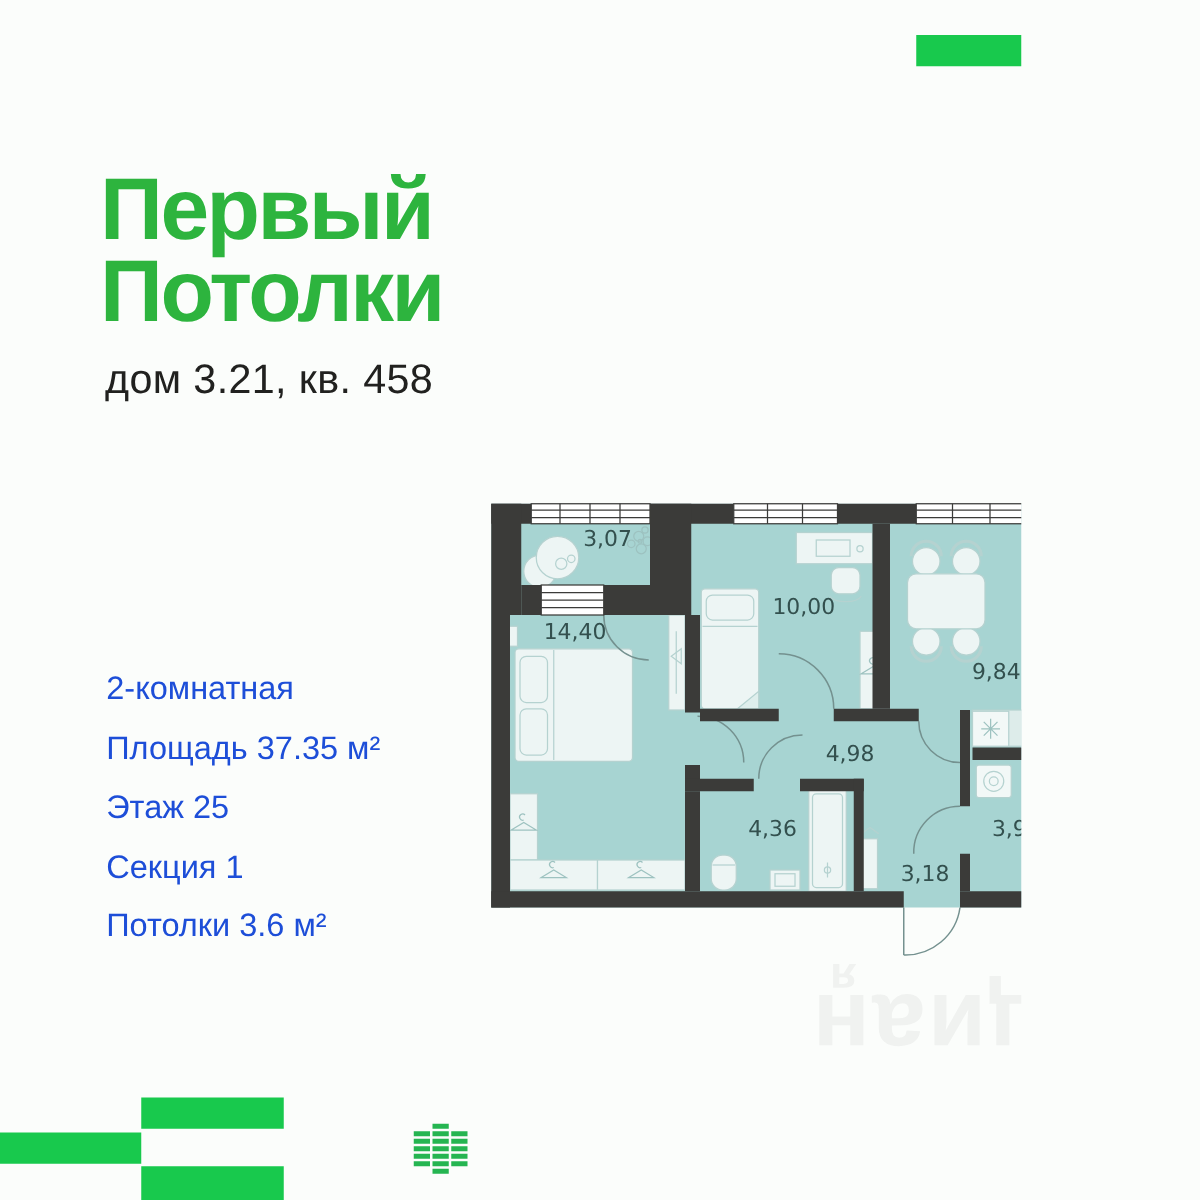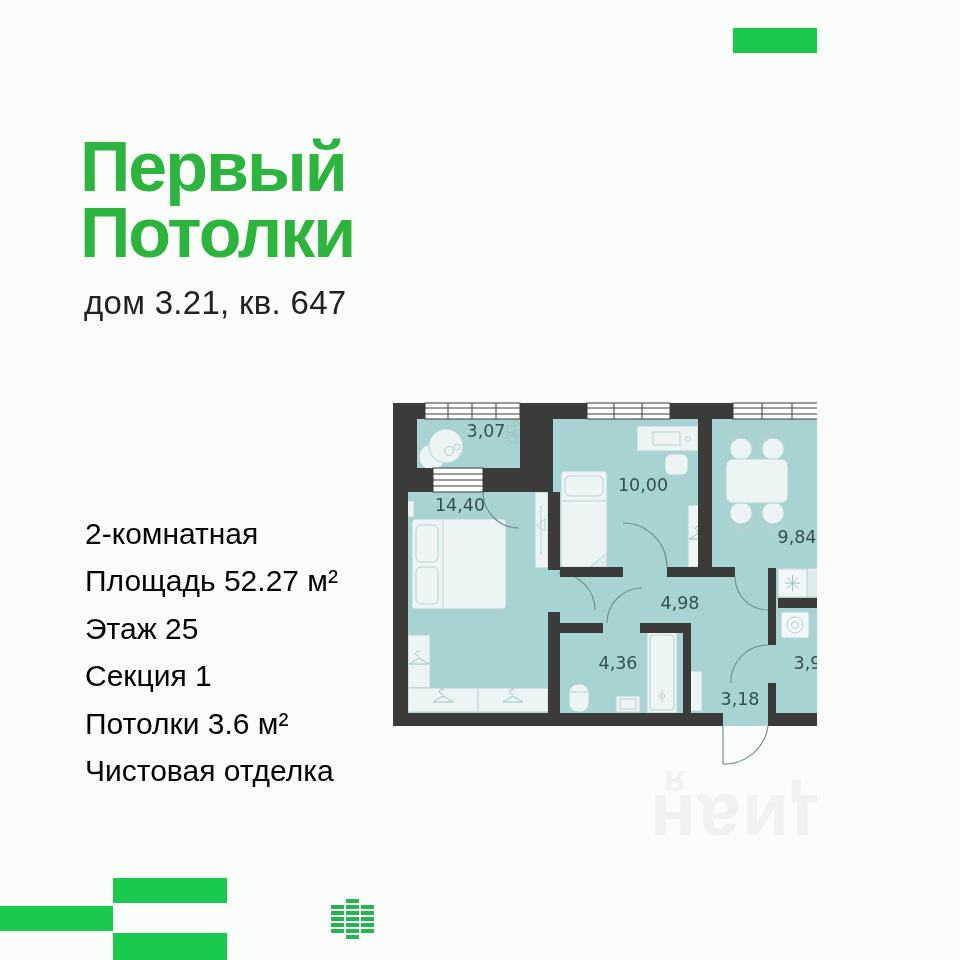--- a/index.html
+++ b/index.html
@@ -15,21 +15,21 @@
   #blk-bl-b{left:0;top:906px;width:113px;height:25px;}
   #blk-bl-c{left:113px;top:933px;width:114px;height:27px;}
 
   
   .title{position:absolute;left:80px;top:134px;color:#2db43e;font-size:70px;line-height:66px;
          font-weight:700;letter-spacing:-2px;}
   .subtitle{position:absolute;left:84px;top:284px;color:#21211f;font-size:33px;font-weight:500;
             letter-spacing:0.3px;}
 
   
-  .details{position:absolute;left:85px;top:510px;color:#000000;font-size:30px;font-weight:400;}
+  .details{position:absolute;left:85px;top:527px;color:#1d4ed8;font-size:26px;font-weight:400;}
   .details .row{height:47.5px;display:flex;align-items:center;white-space:nowrap;}
 
   
   #plan{position:absolute;left:385px;top:395px;width:495px;height:385px;}
   .room-label{font-family:"DejaVu Sans",sans-serif;font-size:17.5px;fill:#33504e;}
 
   
   .wm{position:absolute;color:rgba(40,40,40,0.05);font-weight:700;transform:rotate(180deg);}
   #wm-text{left:648px;top:778px;font-size:76px;letter-spacing:2px;}
   #wm-letter{left:664px;top:762px;font-size:36px;}
@@ -48,29 +48,28 @@
   <div class="gblock" id="blk-tr-b"></div>
   <div class="gblock" id="blk-tr-c"></div>
   <div class="gblock" id="blk-bl-a"></div>
   <div class="gblock" id="blk-bl-b"></div>
   <div class="gblock" id="blk-bl-c"></div>
 
   <div class="title">
     <div>Первый</div>
     <div>Потолки</div>
   </div>
-  <div class="subtitle">дом 3.21, кв. 647</div>
+  <div class="subtitle">дом 3.21, кв. 458</div>
 
   <div class="details">
     <div class="row">2-комнатная</div>
-    <div class="row">Площадь 52.27 м²</div>
+    <div class="row">Площадь 37.35 м²</div>
     <div class="row">Этаж 25</div>
     <div class="row">Секция 1</div>
     <div class="row">Потолки 3.6 м²</div>
-    <div class="row">Чистовая отделка</div>
   </div>
 
   <svg id="plan" viewBox="0 0 495 385">
 
     <rect x="8" y="8" width="482" height="323" fill="#a7d4d2"></rect>
 
     <g stroke="#b5d2d0" stroke-width="1" fill="#edf5f4">
 
       <g>
         <circle cx="47" cy="62" r="13"></circle>

